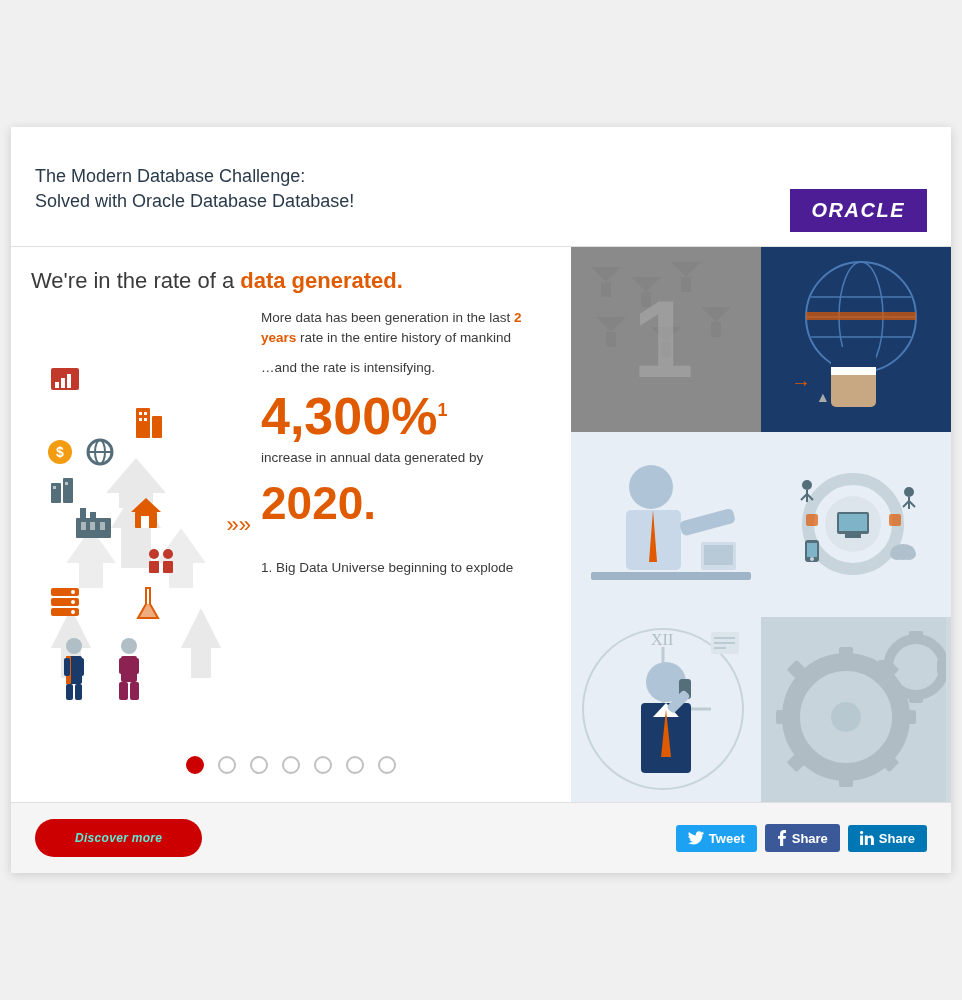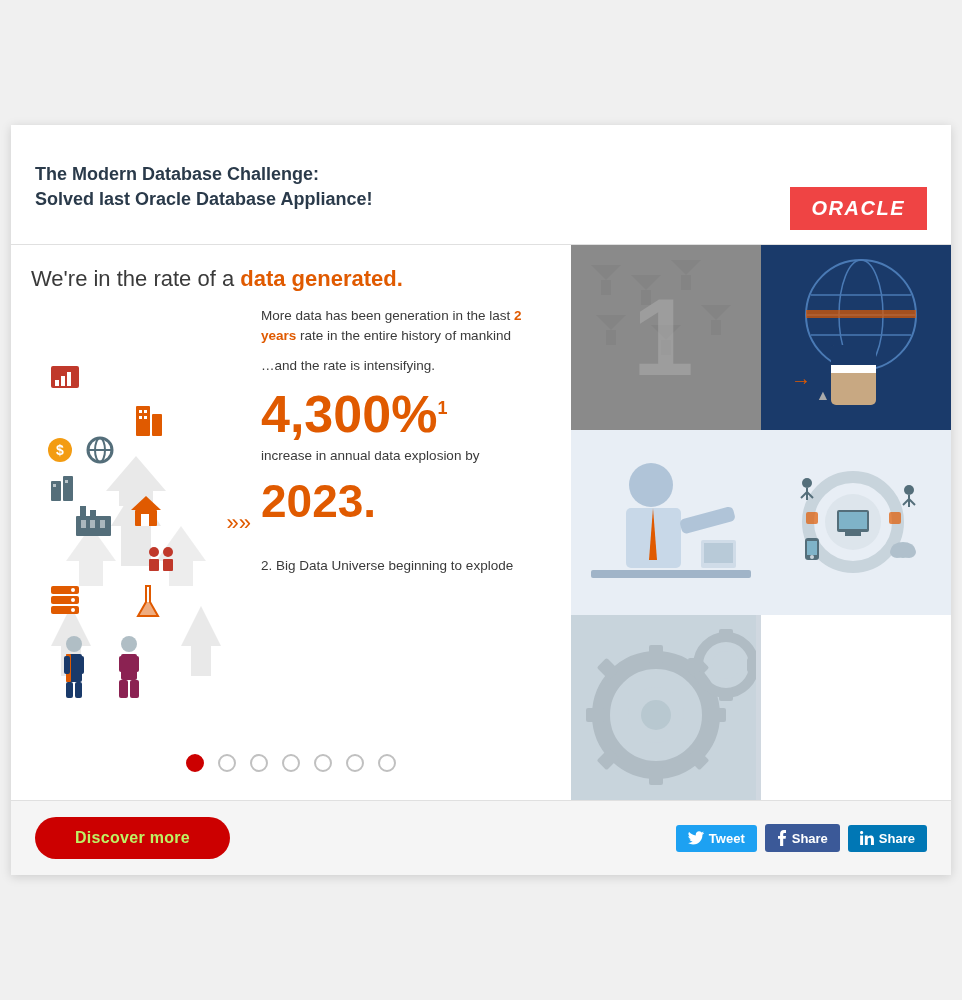--- a/index.html
+++ b/index.html
@@ -27,25 +27,25 @@
       display: flex;
       justify-content: space-between;
       align-items: center;
       padding: 18px 24px 14px 24px;
       border-bottom: 1px solid #e0e0e0;
       background: #fff;
     }
     .header-title {
       color: #2a3a4a;
       font-size: 18px;
-      font-weight: bold;
+      font-weight: normal;
       line-height: 1.35;
     }
     .oracle-logo {
-      background: #ef4444;
+      background: #4c1d95;
       color: #fff;
       font-size: 20px;
       font-weight: bold;
       letter-spacing: 1.5px;
       padding: 10px 22px;
       font-style: italic;
       margin-top: 44px;
     }
     
     .content-area {
@@ -166,28 +166,29 @@
     .bottom-bar {
       background: #f5f5f5;
       border-top: 1px solid #e0e0e0;
       padding: 16px 24px;
       display: flex;
       justify-content: space-between;
       align-items: center;
     }
     .discover-btn {
       background: #cc0000;
-      color: #bef264;
+      color: #5eead4;
       border: none;
       border-radius: 24px;
       padding: 12px 40px;
-      font-size: 16px;
+      font-size: 12px;
       font-weight: bold;
       cursor: pointer;
       letter-spacing: 0.3px;
+      font-style: italic;
     }
     .social-buttons {
       display: flex;
       gap: 8px;
       align-items: center;
     }
     .social-btn {
       display: flex;
       align-items: center;
       gap: 5px;
@@ -228,21 +229,21 @@
   </style>
 </head>
 <body>
 
 <div class="page-wrapper">
   <div class="main-card">
 
     <div class="header">
       <div class="header-title">
         <div>The Modern Database Challenge:</div>
-        <div>Solved last Oracle Database Appliance!</div>
+        <div>Solved with Oracle Database Database!</div>
       </div>
       <div class="oracle-logo">ORACLE</div>
     </div>
 
     <div class="content-area">
 
       <div class="left-panel">
         <div class="headline">
           <span>We're in the rate of a </span><span class="highlight">data generated.</span>
         </div>
@@ -357,23 +358,23 @@
           </div>
 
           <div class="text-area">
             <p>
               <span>More data has been generation in the last </span><span class="years-highlight">2 years</span><span> rate in the entire history of mankind</span>
             </p>
             <p>…and the rate is intensifying.</p>
             <div class="big-percent">
               <span>4,300%</span><sup>1</sup>
             </div>
-            <p class="increase-text">increase in annual data explosion by</p>
-            <div class="big-year">2023.</div>
-            <p class="footnote">2. Big Data Universe beginning to explode</p>
+            <p class="increase-text">increase in annual data generated by</p>
+            <div class="big-year">2020.</div>
+            <p class="footnote">1. Big Data Universe beginning to explode</p>
           </div>
         </div>
 
         <div class="dots-row">
           <div class="dot active"></div>
           <div class="dot"></div>
           <div class="dot"></div>
           <div class="dot"></div>
           <div class="dot"></div>
           <div class="dot"></div>
@@ -477,20 +478,49 @@
             </g>
 
             <g transform="translate(40, 108)">
               <rect x="4" y="0" width="14" height="22" fill="#546e7a" rx="3"></rect>
               <rect x="6" y="3" width="10" height="14" fill="#7fb3c8"></rect>
               <circle cx="11" cy="19" r="2" fill="#c8d4dc"></circle>
             </g>
           </svg>
         </div>
 
+        <div class="grid-cell grid-cell-5">
+          <svg viewBox="0 0 185 185" width="185" height="185">
+            <rect width="185" height="185" fill="#e8eef5"></rect>
+
+            <circle cx="92" cy="92" r="80" fill="none" stroke="#c8d4dc" stroke-width="2"></circle>
+
+            <text x="80" y="28" font-size="16" fill="#b0bec5" font-family="serif">XII</text>
+
+            <line x1="92" y1="92" x2="92" y2="30" stroke="#c0ccd4" stroke-width="3"></line>
+            <line x1="92" y1="92" x2="140" y2="92" stroke="#c0ccd4" stroke-width="3"></line>
+
+            <circle cx="95" cy="65" r="20" fill="#b0c4d8"></circle>
+
+            <rect x="70" y="86" width="50" height="70" fill="#1a3a6a" rx="4"></rect>
+
+            <polygon points="95,86 82,100 108,100" fill="white"></polygon>
+
+            <polygon points="95,92 90,140 100,140" fill="#e05a00"></polygon>
+
+            <rect x="108" y="62" width="12" height="20" fill="#546e7a" rx="3"></rect>
+
+            <rect x="95" y="90" width="25" height="10" fill="#b0c4d8" rx="4" transform="rotate(-45, 95, 90)"></rect>
+
+            <rect x="140" y="15" width="28" height="22" fill="#dde5ec" rx="2"></rect>
+            <line x1="143" y1="21" x2="164" y2="21" stroke="#b0c0cc" stroke-width="1.5"></line>
+            <line x1="143" y1="26" x2="164" y2="26" stroke="#b0c0cc" stroke-width="1.5"></line>
+            <line x1="143" y1="31" x2="155" y2="31" stroke="#b0c0cc" stroke-width="1.5"></line>
+          </svg>
+        </div>
 
         <div class="grid-cell grid-cell-6">
           <svg viewBox="0 0 185 185" width="185" height="185">
             <rect width="185" height="185" fill="#c8d4dc"></rect>
 
             <circle cx="85" cy="100" r="55" fill="none" stroke="#b0bcc4" stroke-width="18"></circle>
             <circle cx="85" cy="100" r="28" fill="#c8d4dc"></circle>
             <circle cx="85" cy="100" r="15" fill="#b8c8d0"></circle>
 
             <rect x="78" y="30" width="14" height="18" fill="#b0bcc4" rx="2"></rect>

